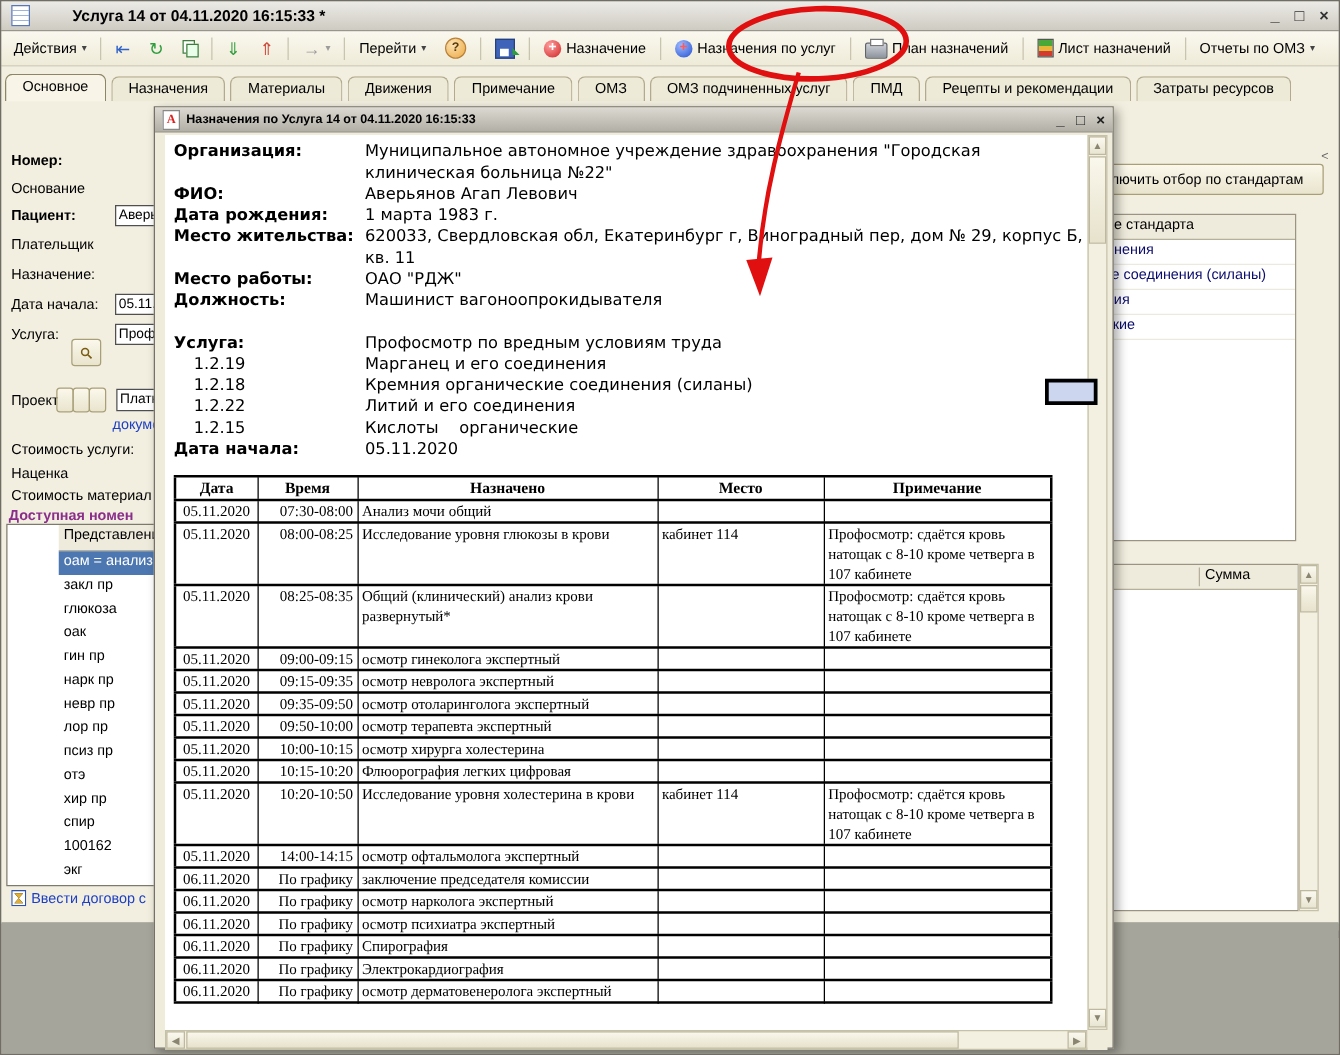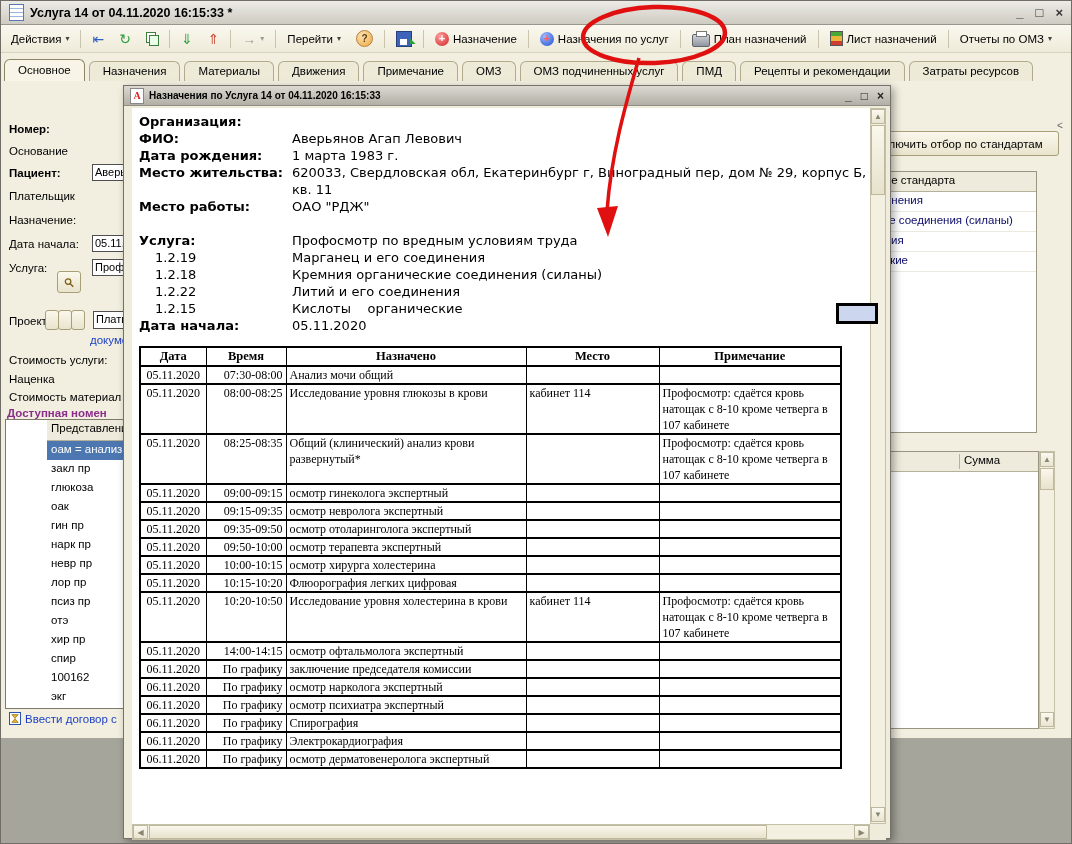--- a/index.html
+++ b/index.html
@@ -2,21 +2,21 @@
 <html><head>
 <meta charset="utf-8">
 <style>
   html,body{margin:0;padding:0;background:#8f8e86;}
   #app{position:relative;width:1072px;height:844px;background:#a6a59b;overflow:hidden;
        font-family:"Liberation Sans",sans-serif;font-size:11.5px;color:#000;
        border:1px solid #6f6d66;box-sizing:border-box;}
   
   .titlebar{position:absolute;left:0;top:0;width:100%;height:24px;
     background:linear-gradient(#ecebe6,#cecbc2);border-bottom:1px solid #98958c;
-    display:flex;align-items:center;padding:0 8px;box-sizing:border-box;}
+    display:flex;align-items:center;padding:0 8px;box-sizing:border-box;gap:28px;}
   .titlebar .doc-ic{width:13px;height:15px;background:#fff;border:1px solid #5a77b5;margin-right:6px;
     background-image:repeating-linear-gradient(#fff 0 3px,#9db4dd 3px 4px);}
   .titlebar .t{font-weight:bold;font-size:12.5px;}
   .winctl{margin-left:auto;display:flex;gap:12px;font-weight:bold;color:#333;font-size:13px;}
   .winctl span{cursor:default;}
   
   .toolbar{position:absolute;left:0;top:24px;width:100%;height:28px;background:linear-gradient(#faf8ef,#efebd9);
     border-bottom:1px solid #d7d3c0;display:flex;align-items:center;padding:0 4px;box-sizing:border-box;gap:3px;}
   .tbtn{background:none;border:1px solid transparent;font:inherit;display:flex;align-items:center;gap:4px;
     padding:2px 5px;border-radius:3px;white-space:nowrap;}
@@ -308,20 +308,21 @@
         <span>□</span>
         <span>×</span>
       </span>
     </div>
 
     <div class="m-content">
       <div>
 
           <div class="irow b">
             <span class="lab">Организация:</span>
+            <span class="val">Муниципальное автономное учреждение здравоохранения "Городская клиническая больница №22"</span>
           </div>
 
           <div class="irow b">
             <span class="lab">ФИО:</span>
             <span class="val">Аверьянов Агап Левович</span>
           </div>
 
           <div class="irow b">
             <span class="lab">Дата рождения:</span>
             <span class="val">1 марта 1983 г.</span>
@@ -330,20 +331,24 @@
           <div class="irow b">
             <span class="lab">Место жительства:</span>
             <span class="val">620033, Свердловская обл, Екатеринбург г, Виноградный пер, дом № 29, корпус Б, кв. 11</span>
           </div>
 
           <div class="irow b">
             <span class="lab">Место работы:</span>
             <span class="val">ОАО "РДЖ"</span>
           </div>
 
+          <div class="irow b">
+            <span class="lab">Должность:</span>
+            <span class="val">Машинист вагоноопрокидывателя</span>
+          </div>
 
           <div class="irow b gap">
             <span class="lab">Услуга:</span>
             <span class="val">Профосмотр по вредным условиям труда</span>
           </div>
 
           <div class="irow code">
             <span class="lab">1.2.19</span>
             <span class="val">Марганец и его соединения</span>
           </div>

